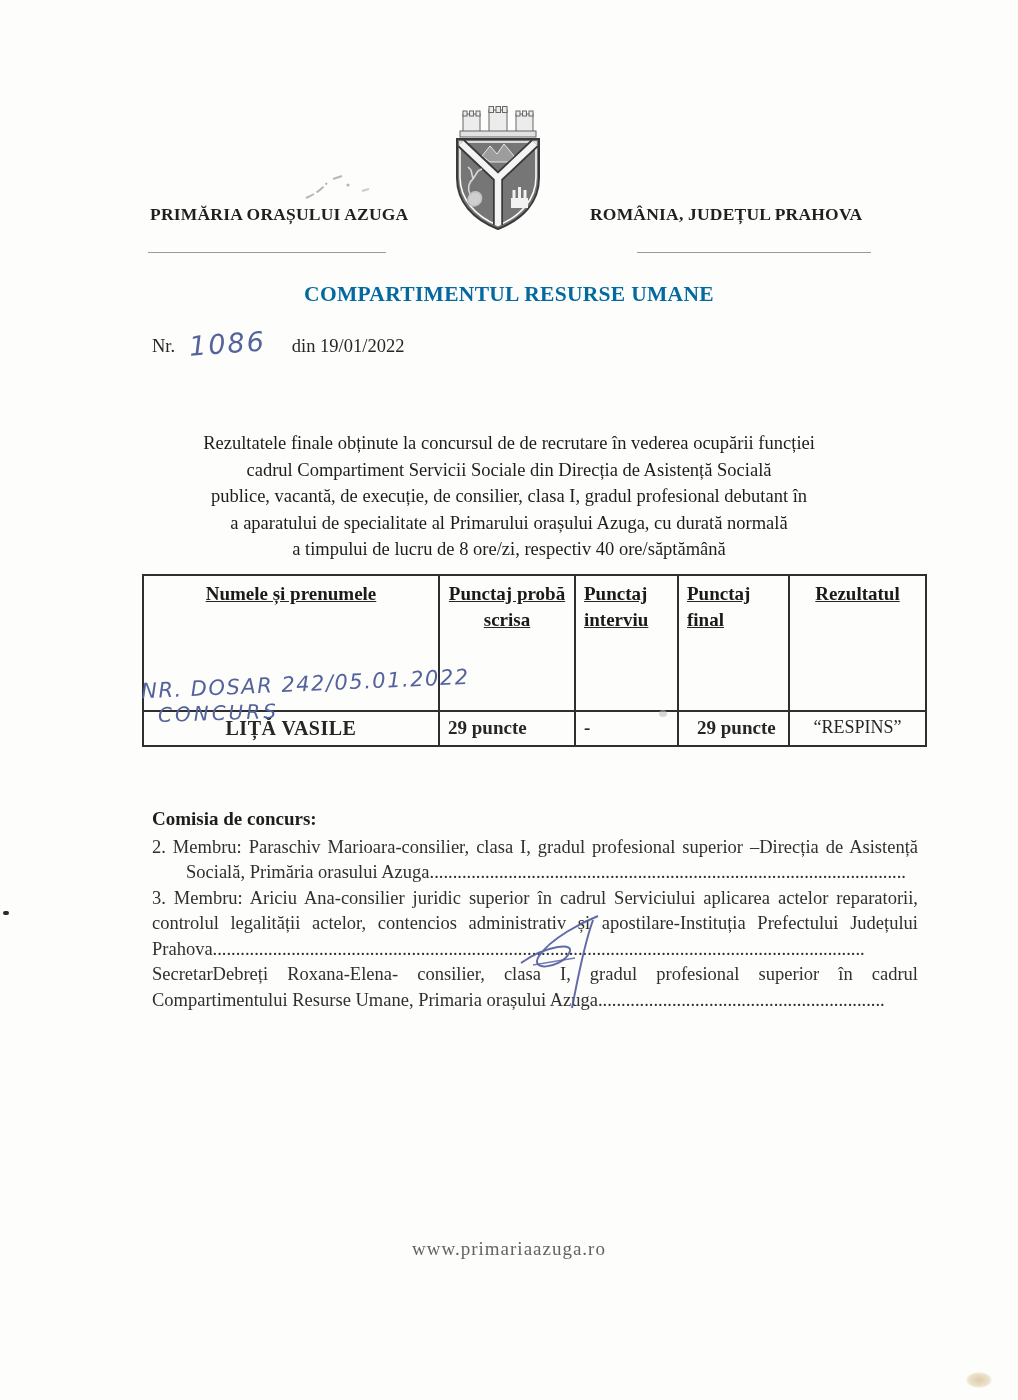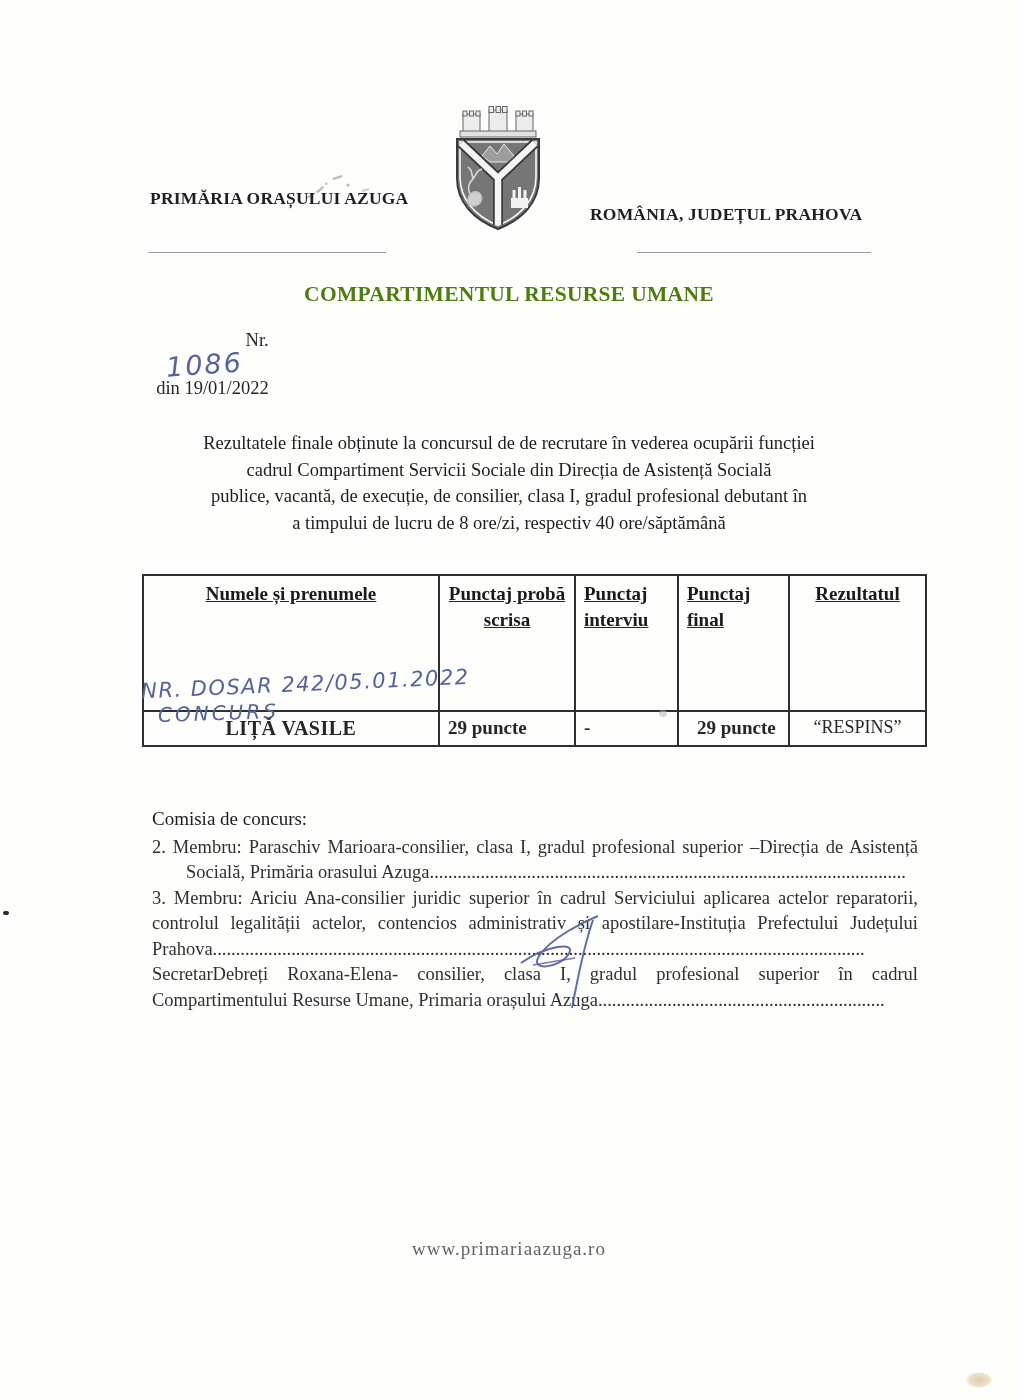--- a/index.html
+++ b/index.html
@@ -6,21 +6,21 @@
   .page{
     position:relative;width:1018px;height:1400px;margin:0 auto;
     background:#fdfdfb;overflow:hidden;
     font-family:"Liberation Serif", serif;color:#262626;
   }
   .abs{position:absolute;}
   
   .hdr-title{font-weight:bold;font-size:17.5px;letter-spacing:.2px;color:#1f1f1f;}
   .rule{height:0;border-top:1.6px solid #9a9a9a;}
   
-  .doc-title{width:100%;text-align:center;font-weight:bold;font-size:21.5px;color:#4d7c0f;letter-spacing:.3px;}
+  .doc-title{width:100%;text-align:center;font-weight:bold;font-size:21.5px;color:#0369a1;letter-spacing:.3px;}
   
   .nr-line{font-size:18.5px;display:flex;align-items:flex-end;}
   .hand{color:#55639c;font-family:"DejaVu Sans",sans-serif;font-style:italic;}
   .hand-number{font-size:27px;transform:rotate(-4deg);margin:0 26px 0 14px;letter-spacing:2px;line-height:1;}
   
   .intro{width:766px;text-align:center;font-weight:normal;font-size:18.5px;line-height:26.5px;color:#1d1d1d;}
   
   table.results{border-collapse:collapse;table-layout:fixed;}
   table.results td,table.results th{border:2px solid #2f2f2f;vertical-align:top;padding:5px 8px;overflow:hidden;}
   th.c1{width:278px;} th.c2{width:118px;} th.c3{width:85px;} th.c4{width:93px;} th.c5{width:119px;}
@@ -28,21 +28,21 @@
   .center{text-align:center;} .left{text-align:left;}
   .row-h{height:136px;text-decoration:underline;} .row-d{height:34px;}
   .cell-name{font-weight:bold;font-size:20px;letter-spacing:.5px;}
   .cell-pts{font-weight:bold;font-size:19px;}
   .cell-res{font-size:18px;}
   
   .annot1{font-size:21px;letter-spacing:1.5px;transform:rotate(-2.5deg);white-space:nowrap;}
   .annot2{font-size:20px;letter-spacing:3px;transform:rotate(-2deg);white-space:nowrap;}
   
   .committee{width:766px;font-size:18.5px;line-height:25.5px;text-align:justify;color:#303030;}
-  .committee .head{font-weight:normal;font-size:19px;color:#1d1d1d;margin-bottom:3px;}
+  .committee .head{font-weight:bold;font-size:19px;color:#1d1d1d;margin-bottom:3px;}
   .mitem{padding-left:34px;text-indent:-34px;}
   .mpara{margin:0;}
   
   .afisat{font-weight:bold;font-size:18.5px;color:#1d1d1d;white-space:pre-wrap;}
   .website{width:100%;text-align:center;font-size:19px;color:#636363;letter-spacing:1px;font-family:"Liberation Serif",serif;}
   
   .speck-dot{width:6px;height:4px;background:#2b2b2b;border-radius:2px;}
   .speck-soft{width:8px;height:7px;background:#b9b9b9;border-radius:50%;opacity:.55;}
   .smudge{width:26px;height:16px;background:radial-gradient(ellipse at center,#d8c49c 0%,#e9dcc2 55%,rgba(255,255,255,0) 75%);border-radius:50%;opacity:.85;}
 </style>
@@ -96,38 +96,39 @@
 
   <div class="abs" style="left:300px;top:166px;width:84px;height:40px;">
     <svg width="84" height="40" viewBox="0 0 84 40">
       <path d="M6,32 C13,29 20,25 27,17" stroke="#9f9f9f" stroke-width="2" fill="none" stroke-dasharray="9 3" opacity=".75"></path>
       <path d="M33,13 l9,-3" stroke="#9f9f9f" stroke-width="2" fill="none" opacity=".75"></path>
       <circle cx="48" cy="19" r="1.6" fill="#9f9f9f" opacity=".75"></circle>
       <path d="M62,25 l7,-2" stroke="#b0b0b0" stroke-width="2" fill="none" opacity=".65"></path>
     </svg>
   </div>
 
-  <div class="abs hdr-title" style="left:150px;top:188px;">PRIMĂRIA ORAȘULUI AZUGA</div>
+  <div class="abs hdr-title" style="left:150px;top:204px;">PRIMĂRIA ORAȘULUI AZUGA</div>
   <div class="abs hdr-title" style="left:590px;top:204px;">ROMÂNIA, JUDEȚUL PRAHOVA</div>
 
   <div class="abs rule" style="left:148px;top:252px;width:238px;"></div>
   <div class="abs rule" style="left:637px;top:252px;width:234px;"></div>
 
   <div class="abs doc-title" style="left:0;top:282px;">COMPARTIMENTUL RESURSE UMANE</div>
 
-  <div class="abs nr-line" style="left:152px;top:330px;flex-direction:column;">
+  <div class="abs nr-line" style="left:152px;top:330px;">
     <span>Nr.</span>
     <span class="hand hand-number">1086</span>
     <span>din 19/01/2022</span>
   </div>
 
   <div class="abs intro" style="left:126px;top:430px;">
     <div>Rezultatele finale obținute la concursul de de recrutare în vederea ocupării funcției</div>
     <div>cadrul Compartiment Servicii Sociale din Direcția de Asistență Socială</div>
     <div>publice, vacantă, de execuție, de consilier, clasa I, gradul profesional debutant în</div>
+    <div>a aparatului de specialitate al Primarului orașului Azuga, cu durată normală</div>
     <div>a timpului de lucru de 8 ore/zi, respectiv 40 ore/săptămână</div>
   </div>
 
   <table class="results abs" style="left:142px;top:574px;width:773px;">
     <tbody>
         <tr class="row-h">
       <th class="c1 center">
             <div class="th-txt">Numele și prenumele</div>
           </th>
       <th class="c2 center">

